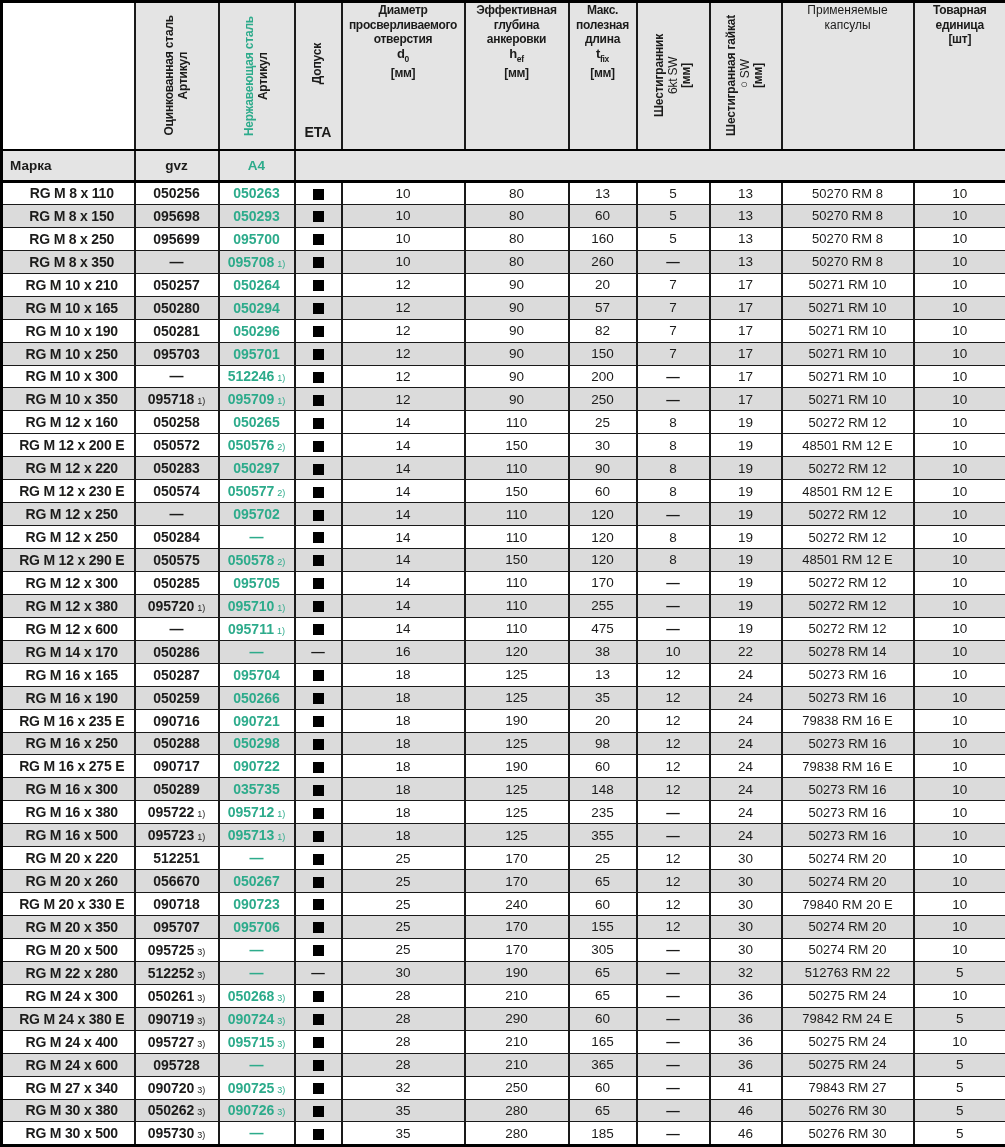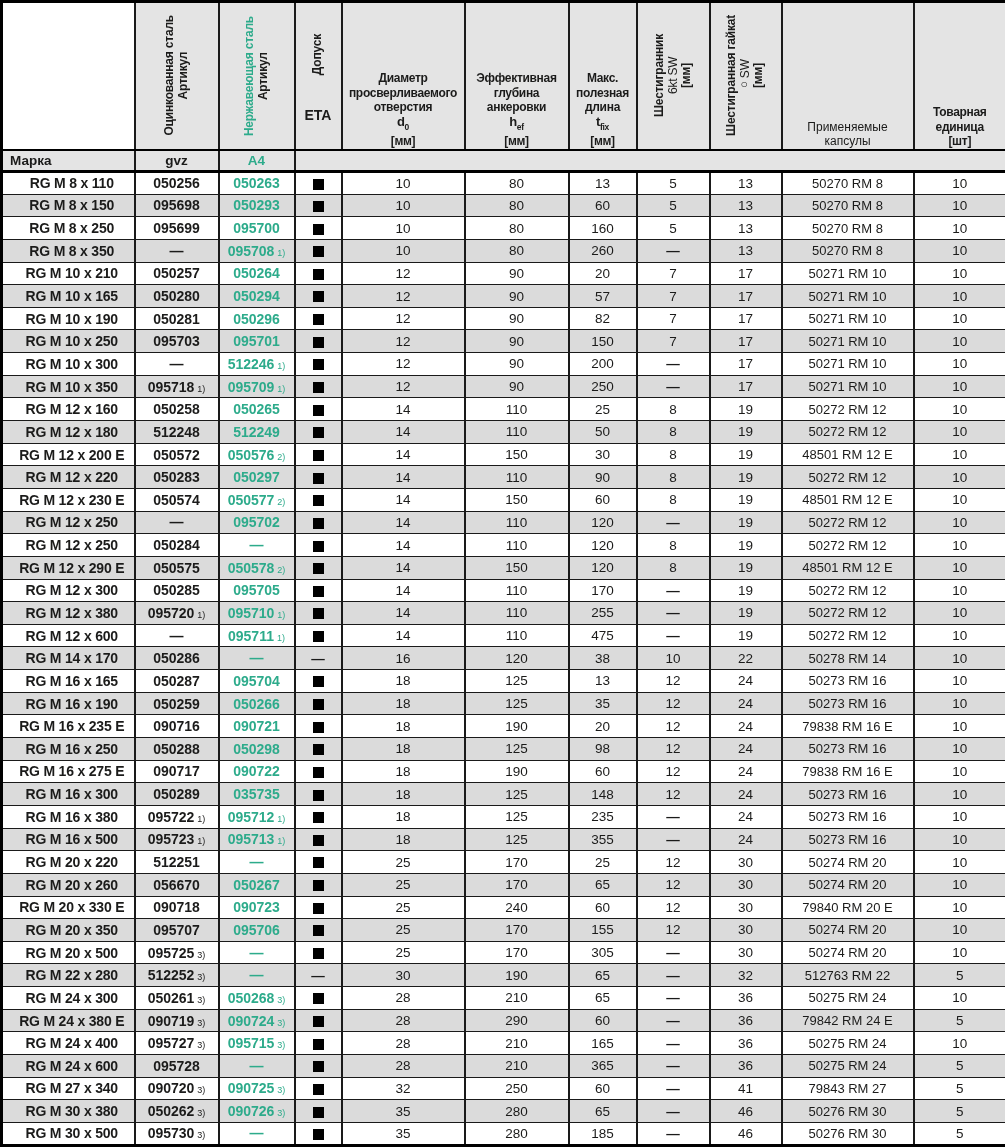--- a/index.html
+++ b/index.html
@@ -14,35 +14,35 @@
   body{width:1005px;font-family:"Liberation Sans",sans-serif;color:var(--ink);}
   table{width:1005px;height:1147px;border-collapse:collapse;table-layout:fixed;
         border:3px solid #000;}
   th,td{border-left:2px solid var(--line);border-right:2px solid var(--line);
         border-top:1px solid var(--line);border-bottom:1px solid var(--line);
         padding:0;overflow:hidden;}
   
   thead th{background:var(--header-bg);font-weight:bold;vertical-align:middle;}
   thead tr.hmain{height:148px;}
   thead tr.hmain th{border-bottom:2px solid #000;}
-  thead tr.hsub{height:22px;}
+  thead tr.hsub{height:32px;}
   thead tr.hsub th{border-bottom:3px solid #000;font-size:13.5px;}
   th.h-blank{background:#fff;}
   .rot{writing-mode:vertical-rl;transform:rotate(180deg);margin:0 auto;
        font-size:12px;line-height:13.5px;letter-spacing:-0.2px;white-space:nowrap;}
   .rot .rg{font-weight:400;}
   .rot .teal{color:var(--accent);}
-  .hstack{display:flex;flex-direction:column;justify-content:flex-end;align-items:center;
+  .hstack{display:flex;flex-direction:column;justify-content:flex-start;align-items:center;
           height:100%;font-size:12px;line-height:14.5px;letter-spacing:-0.3px;}
   .hstack .sym{font-size:13px;font-weight:bold;}
   .hstack .sym sub{font-size:8.5px;}
   .hstack .reg{font-weight:400;letter-spacing:0;}
   .eta-cell{display:flex;flex-direction:column;height:100%;align-items:center;}
   .eta-cell .rot-wrap{flex:1;display:flex;align-items:center;justify-content:center;}
-  .eta-label{font-size:14px;font-weight:bold;padding-bottom:26px;}
+  .eta-label{font-size:14px;font-weight:bold;padding-bottom:9px;}
   th.sub-marka{text-align:left;padding-left:7px;}
   th.sub-a4{color:var(--accent);margin-left:40px;}
   
   tbody td{text-align:center;font-size:13.5px;font-weight:400;height:22.6px;}
   tbody tr.alt td{background:var(--row-alt);}
   td.marka{text-align:center;padding-left:7px;font-weight:bold;font-size:14px;letter-spacing:-0.2px;}
   td.gvz,td.a4{font-weight:bold;font-size:14px;}
   td.a4{color:var(--accent);}
   td.caps{font-size:13px;margin-top:24px;}
   .sq{display:inline-block;width:11px;height:11px;background:#000;vertical-align:middle;}
@@ -288,33 +288,20 @@
         <td class="a4">050265</td>
         <td class="eta"><span class="sq"></span></td>
         <td class="num">14</td>
         <td class="num">110</td>
         <td class="num">25</td>
         <td class="num">8</td>
         <td class="num">19</td>
         <td class="caps">50272 RM 12</td>
         <td class="num">10</td>
       </tr>
-      <tr class="alt">
-        <td class="marka">RG M 12 x 180</td>
-        <td class="gvz">512248</td>
-        <td class="a4">512249</td>
-        <td class="eta"><span class="sq"></span></td>
-        <td class="num">14</td>
-        <td class="num">110</td>
-        <td class="num">50</td>
-        <td class="num">8</td>
-        <td class="num">19</td>
-        <td class="caps">50272 RM 12</td>
-        <td class="num">10</td>
-      </tr>
       <tr>
         <td class="marka">RG M 12 x 200 E</td>
         <td class="gvz">050572</td>
         <td class="a4">050576<span class="note">2)</span></td>
         <td class="eta"><span class="sq"></span></td>
         <td class="num">14</td>
         <td class="num">150</td>
         <td class="num">30</td>
         <td class="num">8</td>
         <td class="num">19</td>

